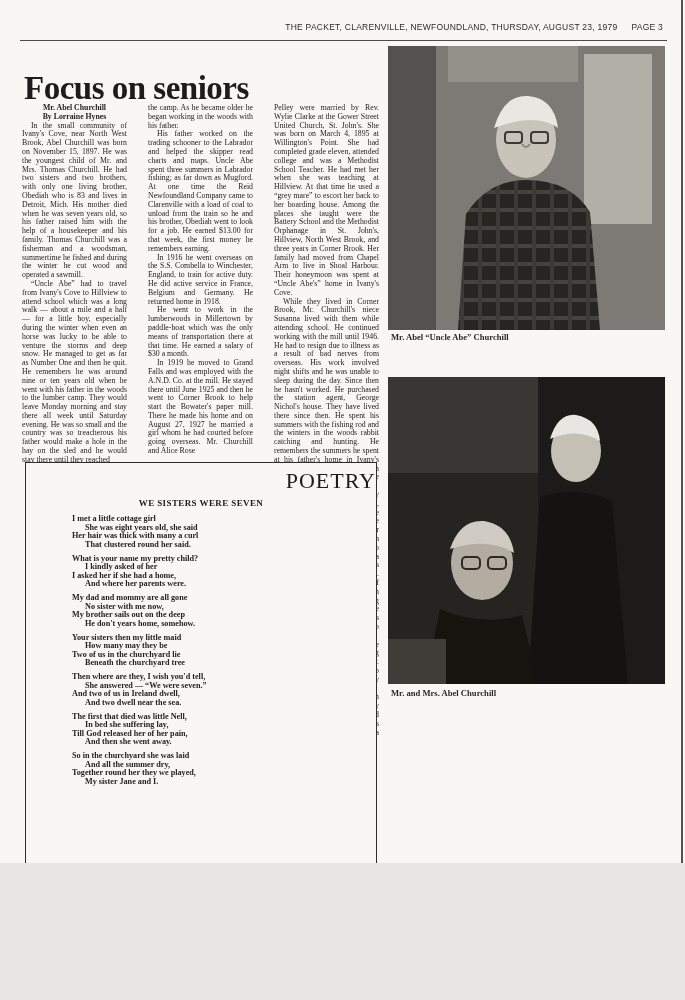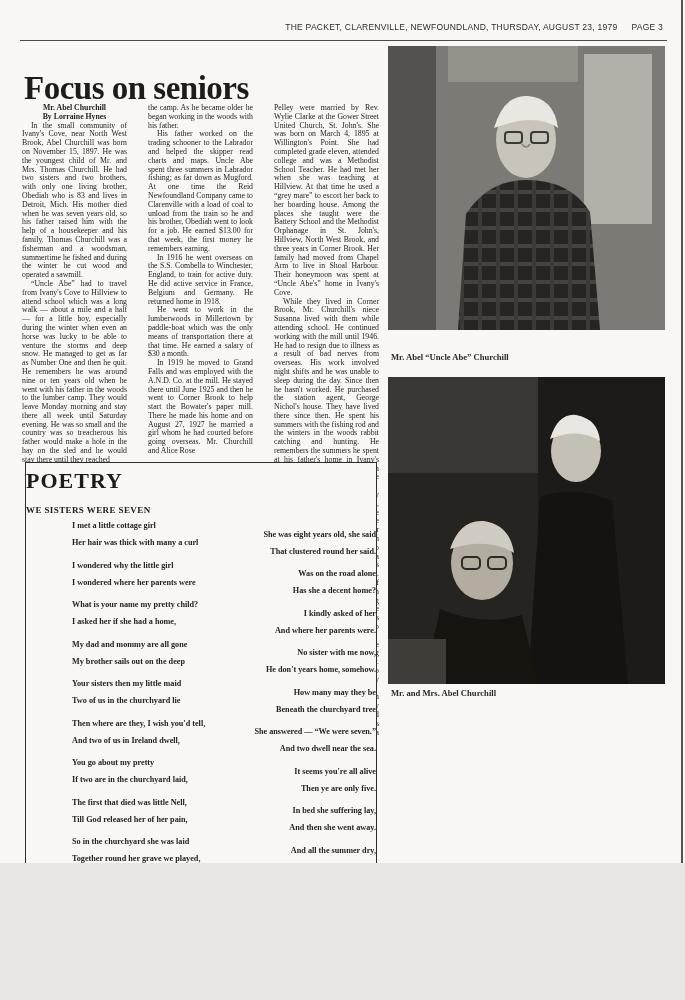--- a/index.html
+++ b/index.html
@@ -26,33 +26,33 @@
   .col p{margin:0; text-indent:9px;}
   .col p.noind{text-indent:0;}
   .byline{text-align:center; font-weight:bold; text-indent:0 !important; margin-bottom:2px;}
   .bold{font-weight:bold;}
   
   .poetry-box{
     position:absolute; left:25px; top:462px; width:352px; height:508px;
     box-sizing:border-box; border:1px solid #2e2d2a; border-bottom:4px double #2e2d2a;
     background:#f8f7f3;
   }
-  .poetry-title{text-align:left; font-size:22px; font-weight:bold; letter-spacing:1px; margin-top:5px;}
-  .poetry-subtitle{font-size:9px; font-weight:bold; letter-spacing:.4px; margin-top:11px;}
+  .poetry-title{text-align:right; font-size:22px; font-weight:normal; letter-spacing:1px; margin-top:5px;}
+  .poetry-subtitle{text-align:center; font-size:9px; font-weight:bold; letter-spacing:.4px; margin-top:4px;}
   .poem{margin:7px 0 16px 46px; font-size:8.2px; line-height:8.5px; font-weight:bold; color:#242321;}
   .stanza{margin:0 0 5.5px 0;}
   .stanza p{margin:0;}
-  .stanza p.ind{padding-left:13px;text-align:right;}
+  .stanza p.ind{padding-left:13px;}
   
   .photo{position:absolute; display:block; background:#2a2927;}
   .photo svg{display:block;}
   .photo1{left:388px; top:46px; width:277px; height:284px;}
   .photo2{left:388px; top:377px; width:277px; height:307px;}
   .caption{position:absolute; font-size:8.6px; font-weight:bold; color:#2a2927; white-space:nowrap;}
-  .caption1{left:391px; top:352px;}
+  .caption1{left:391px; top:332px;}
   .caption2{left:391px; top:688px;}
 </style>
 </head>
 <body>
 
 <div class="page">
 
   <div class="masthead-wrap">
     <span>THE PACKET, CLARENVILLE, NEWFOUNDLAND, THURSDAY, AUGUST 23, 1979</span><span class="pgnum">PAGE 3</span>
   </div>
@@ -87,26 +87,20 @@
     <div class="poetry-title">POETRY</div>
     <div class="poetry-subtitle">WE SISTERS WERE SEVEN</div>
     <div class="poem">
       <div class="stanza">
         <p>I met a little cottage girl</p>
         <p class="ind">She was eight years old, she said</p>
         <p>Her hair was thick with many a curl</p>
         <p class="ind">That clustered round her said.</p>
       </div>
       <div class="stanza">
-        <p>I wondered why the little girl</p>
-        <p class="ind">Was on the road alone</p>
-        <p>I wondered where her parents were</p>
-        <p class="ind">Has she a decent home?</p>
-      </div>
-      <div class="stanza">
         <p>What is your name my pretty child?</p>
         <p class="ind">I kindly asked of her</p>
         <p>I asked her if she had a home,</p>
         <p class="ind">And where her parents were.</p>
       </div>
       <div class="stanza">
         <p>My dad and mommy are all gone</p>
         <p class="ind">No sister with me now,</p>
         <p>My brother sails out on the deep</p>
         <p class="ind">He don't years home, somehow.</p>
@@ -117,35 +111,29 @@
         <p>Two of us in the churchyard lie</p>
         <p class="ind">Beneath the churchyard tree</p>
       </div>
       <div class="stanza">
         <p>Then where are they, I wish you'd tell,</p>
         <p class="ind">She answered — “We were seven.”</p>
         <p>And two of us in Ireland dwell,</p>
         <p class="ind">And two dwell near the sea.</p>
       </div>
       <div class="stanza">
-        <p>You go about my pretty</p>
-        <p class="ind">It seems you're all alive</p>
-        <p>If two are in the churchyard laid,</p>
-        <p class="ind">Then ye are only five.</p>
-      </div>
-      <div class="stanza">
         <p>The first that died was little Nell,</p>
         <p class="ind">In bed she suffering lay,</p>
         <p>Till God released her of her pain,</p>
         <p class="ind">And then she went away.</p>
       </div>
       <div class="stanza">
         <p>So in the churchyard she was laid</p>
         <p class="ind">And all the summer dry,</p>
-        <p>Together round her grave we played,</p>
+        <p>Together round her they we played,</p>
         <p class="ind">My sister Jane and I.</p>
       </div>
     </div>
   </div>
 
   <div class="photo photo1">
     <svg width="277" height="284" viewBox="0 0 277 284" xmlns="http://www.w3.org/2000/svg">
       <defs>
         <pattern id="plaid" width="18" height="18" patternUnits="userSpaceOnUse">
           <rect width="18" height="18" fill="#262522"></rect>

